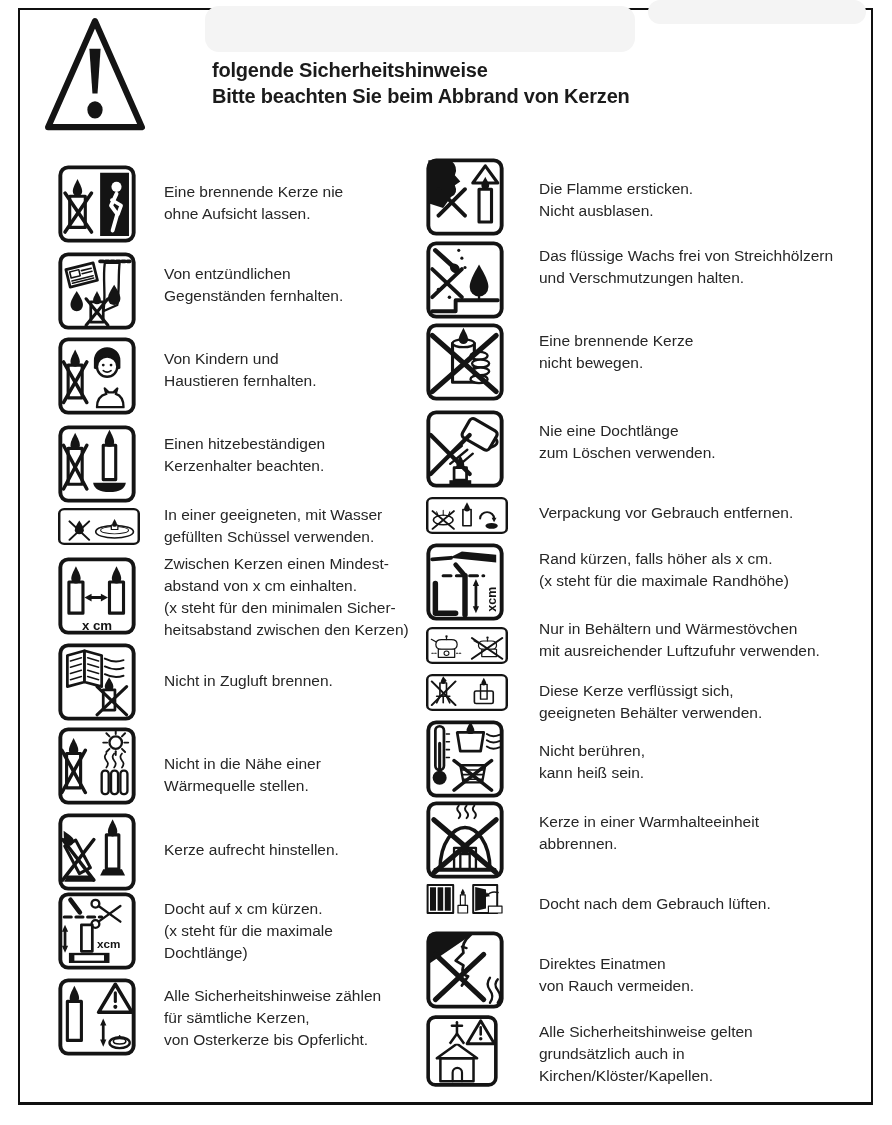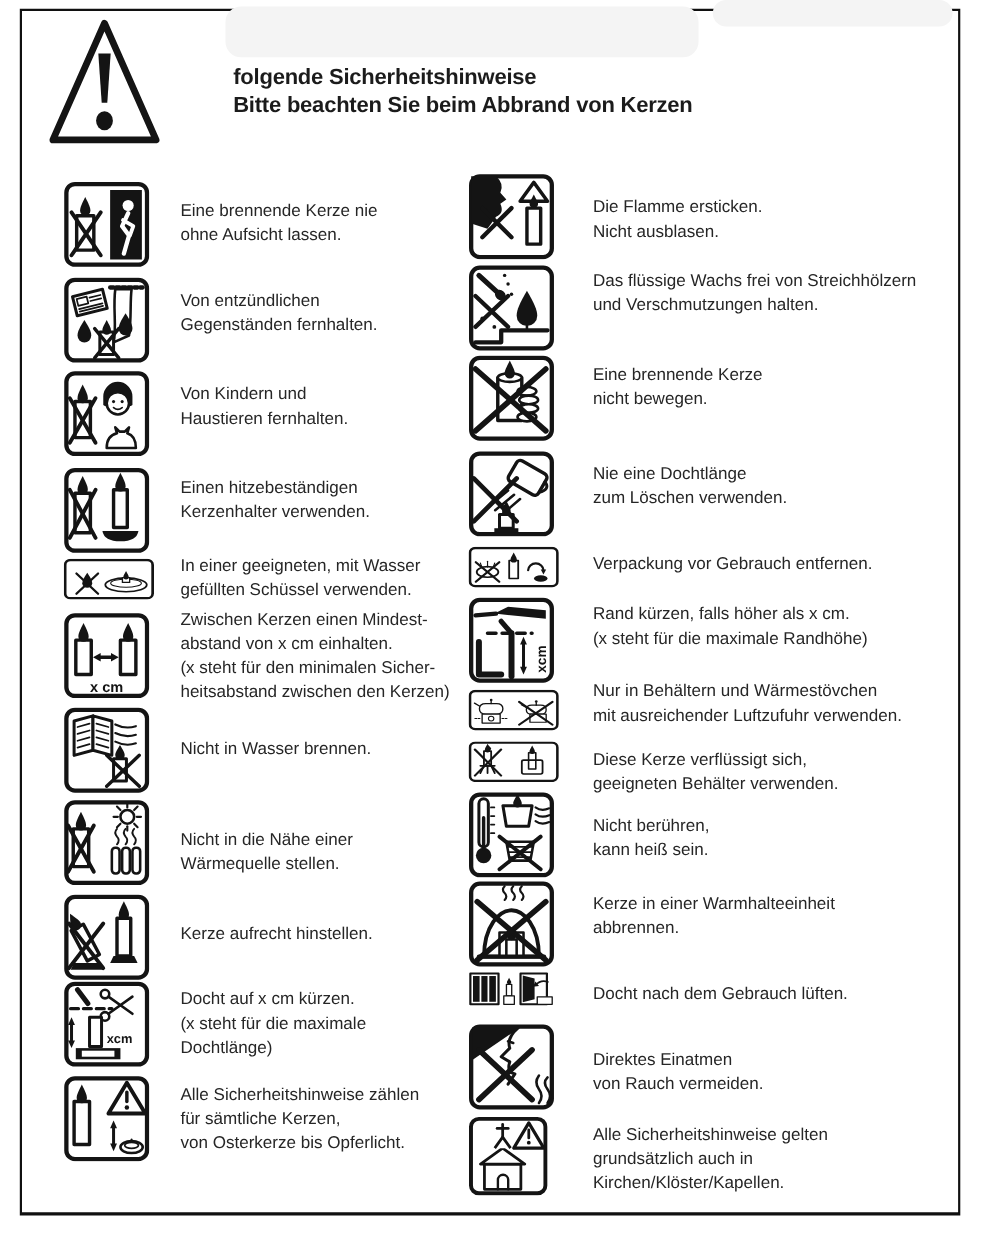--- a/index.html
+++ b/index.html
@@ -127,21 +127,21 @@
  <rect class="w" x="13" y="30" width="18" height="46" stroke-width="4"></rect>
  <path class="f" d="M22 10 C18 18 16 22 16 26 a6 6 0 0 0 12 0 C28 22 26 18 22 10Z"></path>
  <line class="s" stroke-width="4.5" x1="7" y1="26" x2="37" y2="82"></line>
         <line class="s" stroke-width="4.5" x1="37" y1="26" x2="7" y2="82"></line>
  <rect class="w" x="58" y="26" width="16" height="44" stroke-width="4"></rect>
  <path class="f" d="M66 6 C62 14 60 18 60 22 a6 6 0 0 0 12 0 C72 18 70 14 66 6Z"></path>
  <path class="f" d="M45 74 h42 q-2 12 -21 12 q-19 0 -21 -12 z"></path>
       </svg>
     </div>
   <div class="txt" style="top:8px">Einen hitzebeständigen
-Kerzenhalter verwenden.</div>
+Kerzenhalter beachten.</div>
 </div>
 <div class="item l" style="top:508px">
   <div class="icon wd">
       <svg viewBox="0 0 200 100" preserveAspectRatio="none">
         <rect class="w" x="3" y="3" width="194" height="94" rx="12" stroke-width="6"></rect>
  <path class="f" d="M52 34 C45 46 41 53 41 60 a11 11 0 0 0 22 0 C63 53 59 46 52 34Z"></path>
  <line class="s" stroke-width="5" x1="28" y1="36" x2="76" y2="86"></line>
         <line class="s" stroke-width="5" x1="76" y1="36" x2="28" y2="86"></line>
  <ellipse class="w" cx="138" cy="64" rx="46" ry="17" stroke-width="4"></ellipse>
  <ellipse class="w" cx="138" cy="60" rx="34" ry="10" stroke-width="2.5"></ellipse>
@@ -187,21 +187,21 @@
         <line class="s" stroke-width="2" x1="38" y1="43" x2="52" y2="47"></line>
  <path class="s" stroke-width="2.5" d="M60 20 q12 6 24 2"></path>
         <path class="s" stroke-width="2.5" d="M60 30 q12 6 24 2"></path>
         <path class="s" stroke-width="2.5" d="M60 40 q12 6 24 2"></path>
  <rect class="w" x="58" y="60" width="15" height="26" stroke-width="3.5"></rect>
  <path class="f" d="M65.5 44 C62 50 60 53 60 56 a5.5 5.5 0 0 0 11 0 C71 53 69 50 65.5 44Z"></path>
  <line class="s" stroke-width="4" x1="50" y1="56" x2="88" y2="92"></line>
         <line class="s" stroke-width="4" x1="88" y1="56" x2="50" y2="92"></line>
       </svg>
     </div>
-  <div class="txt" style="top:27px">Nicht in Wasser brennen.</div>
+  <div class="txt" style="top:27px">Nicht in Zugluft brennen.</div>
 </div>
 <div class="item l" style="top:727px">
   <div class="icon sq">
       <svg viewBox="0 0 100 100">
         <rect class="w" x="3" y="3" width="94" height="94" rx="10" stroke-width="5"></rect>
  <rect class="w" x="11" y="34" width="18" height="44" stroke-width="4"></rect>
  <path class="f" d="M20 14 C16 22 14 26 14 30 a6 6 0 0 0 12 0 C26 26 24 22 20 14Z"></path>
  <line class="s" stroke-width="4.5" x1="5" y1="30" x2="35" y2="84"></line>
         <line class="s" stroke-width="4.5" x1="35" y1="30" x2="5" y2="84"></line>
  <circle class="w" cx="74" cy="20" r="8" stroke-width="3"></circle>

